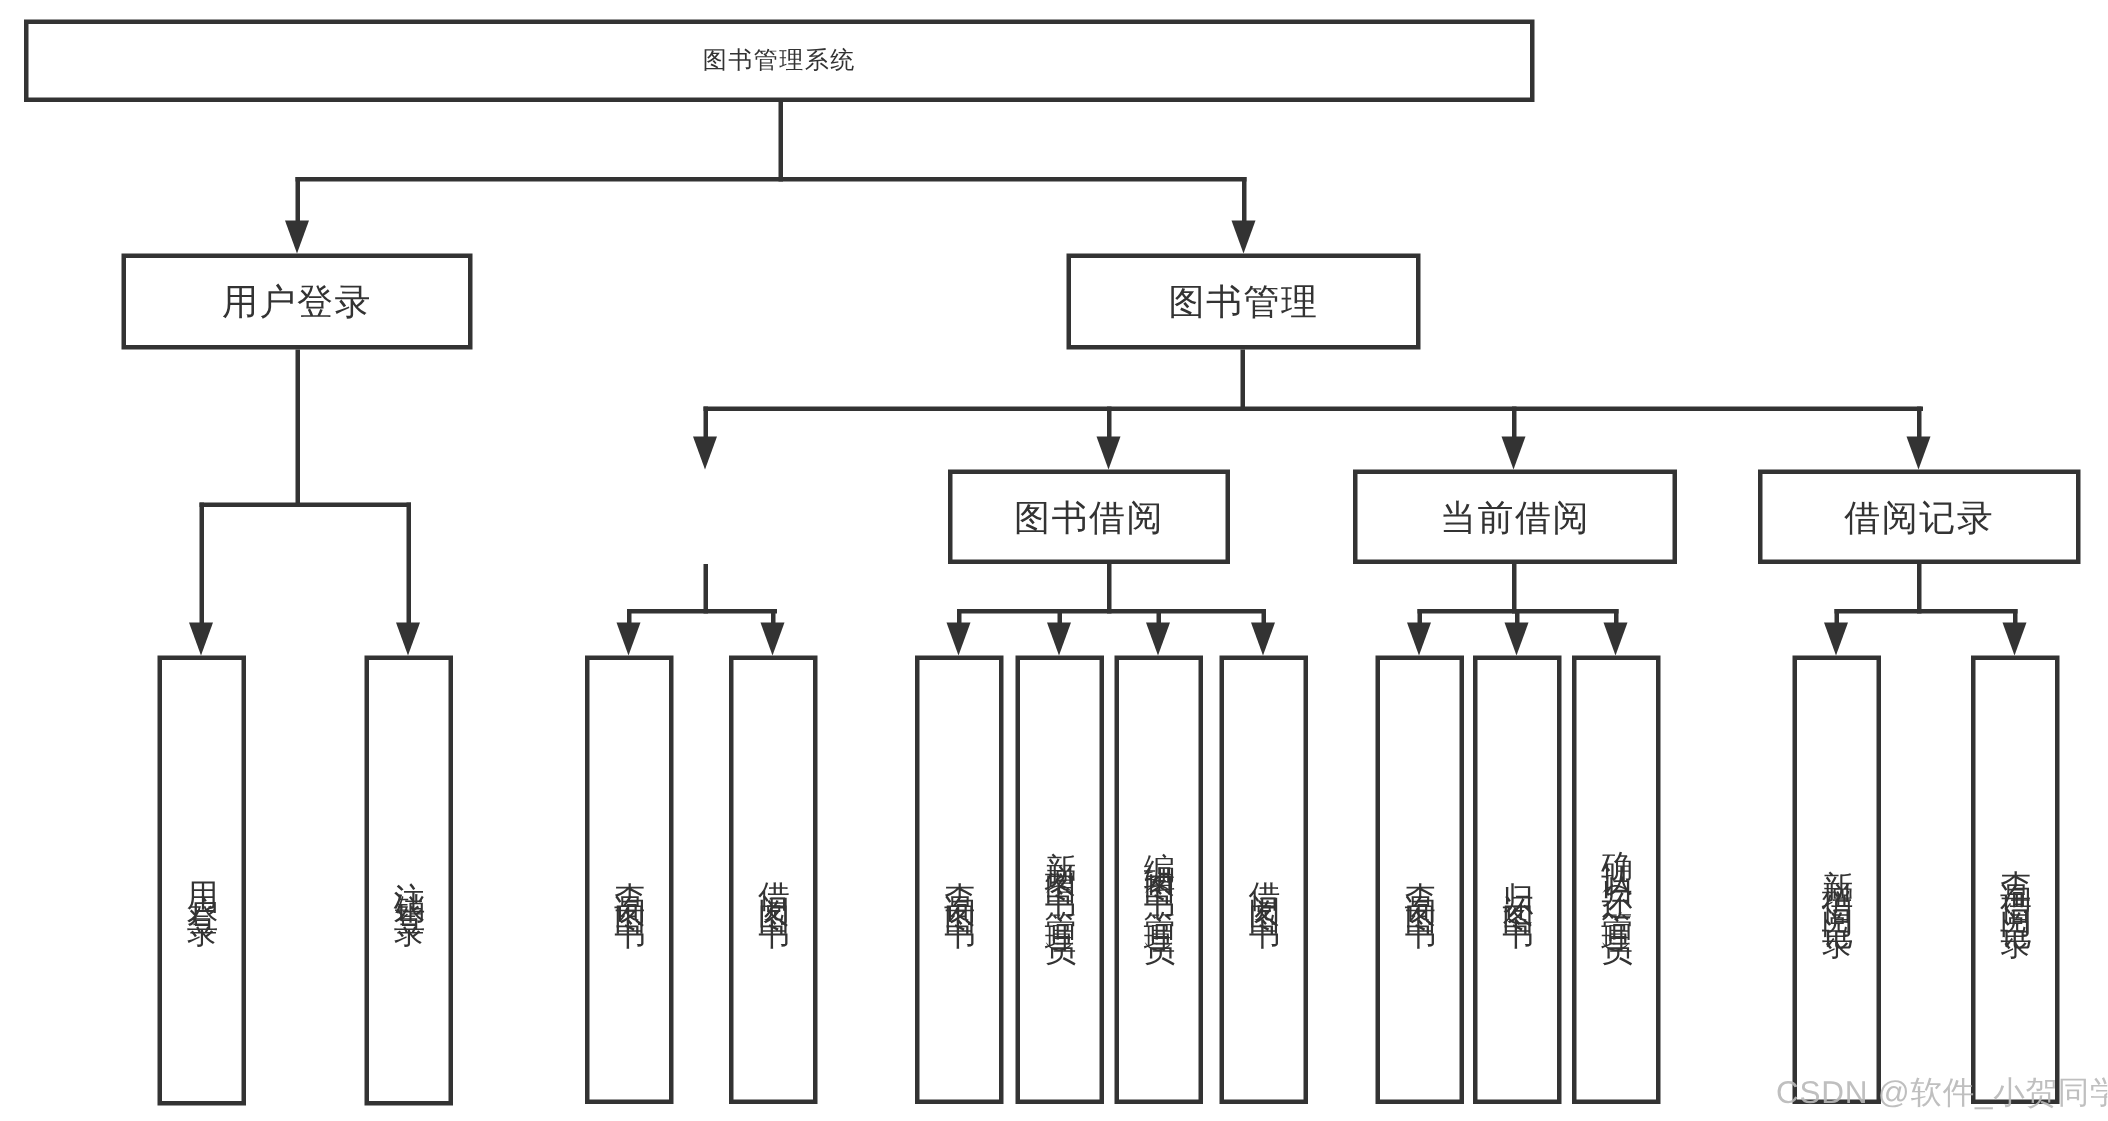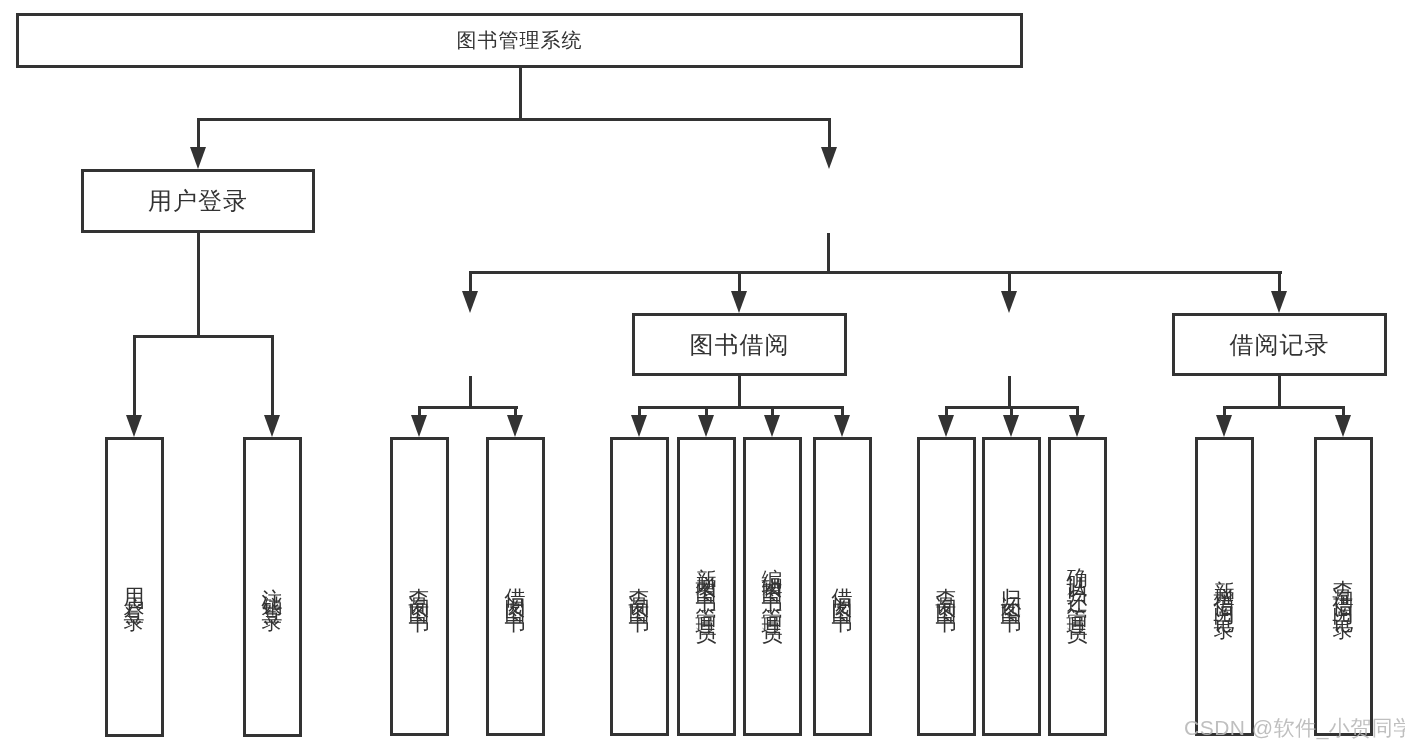--- a/index.html
+++ b/index.html
@@ -17,21 +17,21 @@
     background:#ffffff;
     color:#333333;
     display:flex;
     align-items:center;
     justify-content:center;
   }
   .box.h{
     font-size:24px;
     letter-spacing:1px;
   }
-  .box.root{font-size:20px;}
+  .box.root{font-size:16px;}
   .box.v{
     writing-mode:vertical-rl;
     text-orientation:mixed;
     font-size:21px;
     letter-spacing:8px;
     line-height:1;
   }
   .vl,.hl{
     position:absolute;
     background:#333333;
@@ -55,24 +55,26 @@
 </style>
 </head>
 <body>
 
 <div id="stage">
 
   <div class="box h root" style="left:16px;top:13px;width:1007px;height:55px;">图书管理系统</div>
 
   <div class="box h" style="left:81px;top:169px;width:234px;height:64px;">用户登录</div>
 
+  <div class="box h" style="left:711px;top:169px;width:236px;height:64px;">图书管理</div>
 
 
-  <div class="box h" style="left:632px;top:313px;width:215px;height:63px;">图书借阅</div>
+  <div class="box h" style="left:632px;top:313px;width:188px;height:63px;">图书借阅</div>
 
+  <div class="box h" style="left:902px;top:313px;width:216px;height:63px;">当前借阅</div>
 
   <div class="box h" style="left:1172px;top:313px;width:215px;height:63px;">借阅记录</div>
 
   <div class="box v" style="left:105px;top:437px;width:59px;height:300px;">用户登录</div>
   <div class="box v" style="left:243px;top:437px;width:59px;height:300px;">注销登录</div>
 
   <div class="box v" style="left:390px;top:437px;width:59px;height:299px;">查询图书</div>
   <div class="box v" style="left:486px;top:437px;width:59px;height:299px;">借阅图书</div>
 
   <div class="box v" style="left:610px;top:437px;width:59px;height:299px;">查询图书</div>

